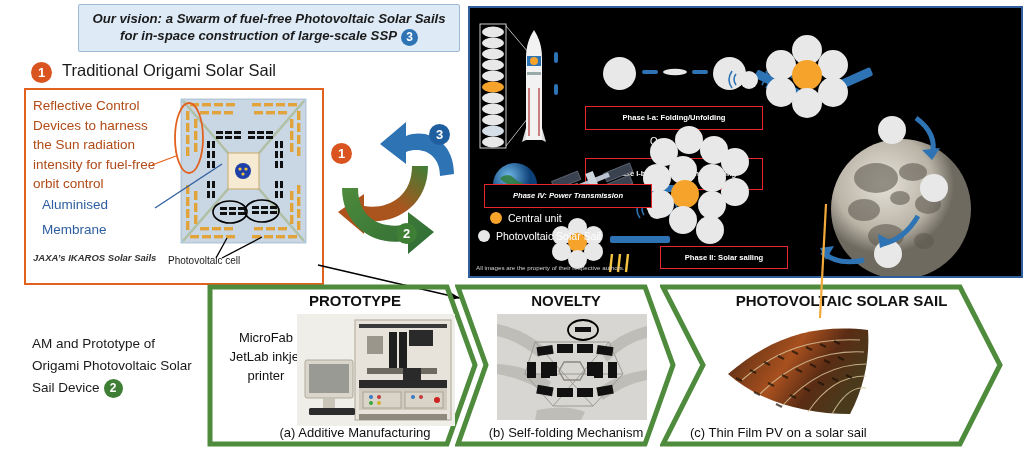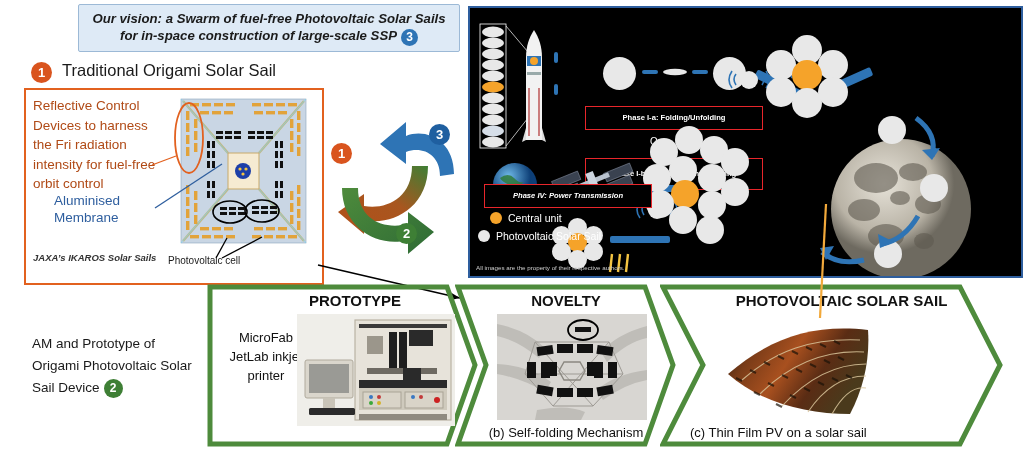--- a/index.html
+++ b/index.html
@@ -22,21 +22,21 @@
   #sec1-badge{left:31px;top:62px;width:21px;height:21px;background:#D9541E;
     font-size:13px;display:flex;align-items:center;justify-content:center;
     border-radius:50%;color:#fff;font-weight:bold;}
   #sec1-title{left:62px;top:61px;font-size:16.5px;color:#1a1a1a;}
 
   
   #origami-panel{left:24px;top:88px;width:296px;height:193px;
     border:2.2px solid #E2611F;background:#fff;}
   #rcd-text{left:33px;top:96px;width:128px;font-size:13.5px;line-height:19.5px;
     color:#B04A16;}
-  #alum-text{left:54px;top:192px;width:120px;font-size:13.5px;line-height:17px;
+  #alum-text{left:42px;top:192px;width:120px;font-size:13.5px;line-height:25px;
     color:#2E5E9E;}
   #jaxa-text{left:33px;top:252px;font-size:9.5px;font-style:italic;font-weight:bold;color:#333;}
   #pv-cell-text{left:168px;top:255px;font-size:10px;color:#1a1a1a;}
 
   
   #sail{left:178px;top:95px;width:131px;height:152px;}
 
   
   #cycle{left:322px;top:108px;width:148px;height:155px;}
   #cyc-b1{left:331px;top:143px;width:21px;height:21px;background:#D9541E;
@@ -90,21 +90,21 @@
   <div id="vision-text">
     <span>Our vision: a Swarm of fuel-free Photovoltaic Solar Sails for in-space construction of large-scale SSP</span><span class="badge b3">3</span>
   </div>
 </div>
 
 <div class="abs" id="sec1-badge">1</div>
 <div class="abs" id="sec1-title">Traditional Origami Solar Sail</div>
 
 <div class="abs" id="origami-panel"></div>
 
-<div class="abs" id="rcd-text">Reflective Control Devices to harness the Fri radiation intensity for fuel-free orbit control</div>
+<div class="abs" id="rcd-text">Reflective Control Devices to harness the Sun radiation intensity for fuel-free orbit control</div>
 <div class="abs" id="alum-text">Aluminised Membrane</div>
 <div class="abs" id="jaxa-text">JAXA’s IKAROS Solar Sails</div>
 <div class="abs" id="pv-cell-text">Photovoltaic cell</div>
 
 <svg class="abs" id="sail" viewBox="0 0 131 152">
   <rect x="3" y="4" width="125" height="144" fill="#C9D6E4" stroke="#8aa6bd" stroke-width="0.6"></rect>
 
   <g stroke="#BFB98A" stroke-width="2.4" fill="none">
     <path d="M5 6 L50 58 M126 6 L81 58 M5 146 L50 94 M126 146 L81 94"></path>
   </g>
@@ -383,20 +383,21 @@
       <div class="sail-dot" style="left:199px;top:148px;width:28px;height:28px;"></div>
       <div class="sail-dot c" style="left:201px;top:172px;width:28px;height:28px;"></div>
       <div class="sail-dot" style="left:228px;top:156px;width:28px;height:28px;"></div>
       <div class="sail-dot" style="left:176px;top:182px;width:28px;height:28px;"></div>
       <div class="sail-dot" style="left:228px;top:183px;width:28px;height:28px;"></div>
       <div class="sail-dot" style="left:199px;top:198px;width:28px;height:28px;"></div>
       <div class="sail-dot" style="left:251px;top:140px;width:28px;height:28px;"></div>
       <div class="sail-dot" style="left:251px;top:170px;width:28px;height:28px;"></div>
       <div class="sail-dot" style="left:226px;top:208px;width:28px;height:28px;"></div>
     </g>
+    <div class="phase-box" style="left:190px;top:238px;width:118px;height:17px;">Phase II: Solar sailing</div>
 
     
     <g>
       <div class="sail-dot" style="left:296px;top:42px;width:30px;height:30px;"></div>
       <div class="sail-dot" style="left:322px;top:27px;width:30px;height:30px;"></div>
       <div class="sail-dot" style="left:348px;top:42px;width:30px;height:30px;"></div>
       <div class="sail-dot c" style="left:322px;top:52px;width:30px;height:30px;"></div>
       <div class="sail-dot" style="left:296px;top:69px;width:30px;height:30px;"></div>
       <div class="sail-dot" style="left:322px;top:80px;width:30px;height:30px;"></div>
       <div class="sail-dot" style="left:348px;top:69px;width:30px;height:30px;"></div>
@@ -499,20 +500,21 @@
     <rect x="102" y="18" width="8" height="40" fill="#1e1e1e"></rect>
     <rect x="112" y="16" width="24" height="16" fill="#2a2a2a"></rect>
     <rect x="70" y="54" width="70" height="6" fill="#6e6a62"></rect>
     <rect x="106" y="54" width="18" height="12" fill="#2a2a2a"></rect>
 
     <rect x="8" y="46" width="48" height="38" rx="2" fill="#dad6cc" stroke="#b0aa9c"></rect>
     <rect x="12" y="50" width="40" height="29" fill="#9a9a95"></rect>
     <rect x="26" y="84" width="12" height="10" fill="#c9c4b8"></rect>
     <rect x="12" y="94" width="46" height="7" rx="1.5" fill="#2b2b2b"></rect>
   </svg>
+  <div class="chev-cap" style="padding-right:20px;">(a) Additive Manufacturing</div>
 </div>
 
 <div class="chev" id="chev-b">
   <svg width="222" height="163" viewBox="0 0 222 163">
     <path d="M3 3 L190 3 L218 81 L190 160 L3 160 L31 81 Z" fill="none" stroke="#4E8B3C" stroke-width="5"></path>
   </svg>
   <div class="chev-title">NOVELTY</div>
 
   <svg class="photo" style="left:42px;top:30px;width:150px;height:106px;" viewBox="0 0 150 106">
     <rect width="150" height="106" fill="#d8d6d2"></rect>

